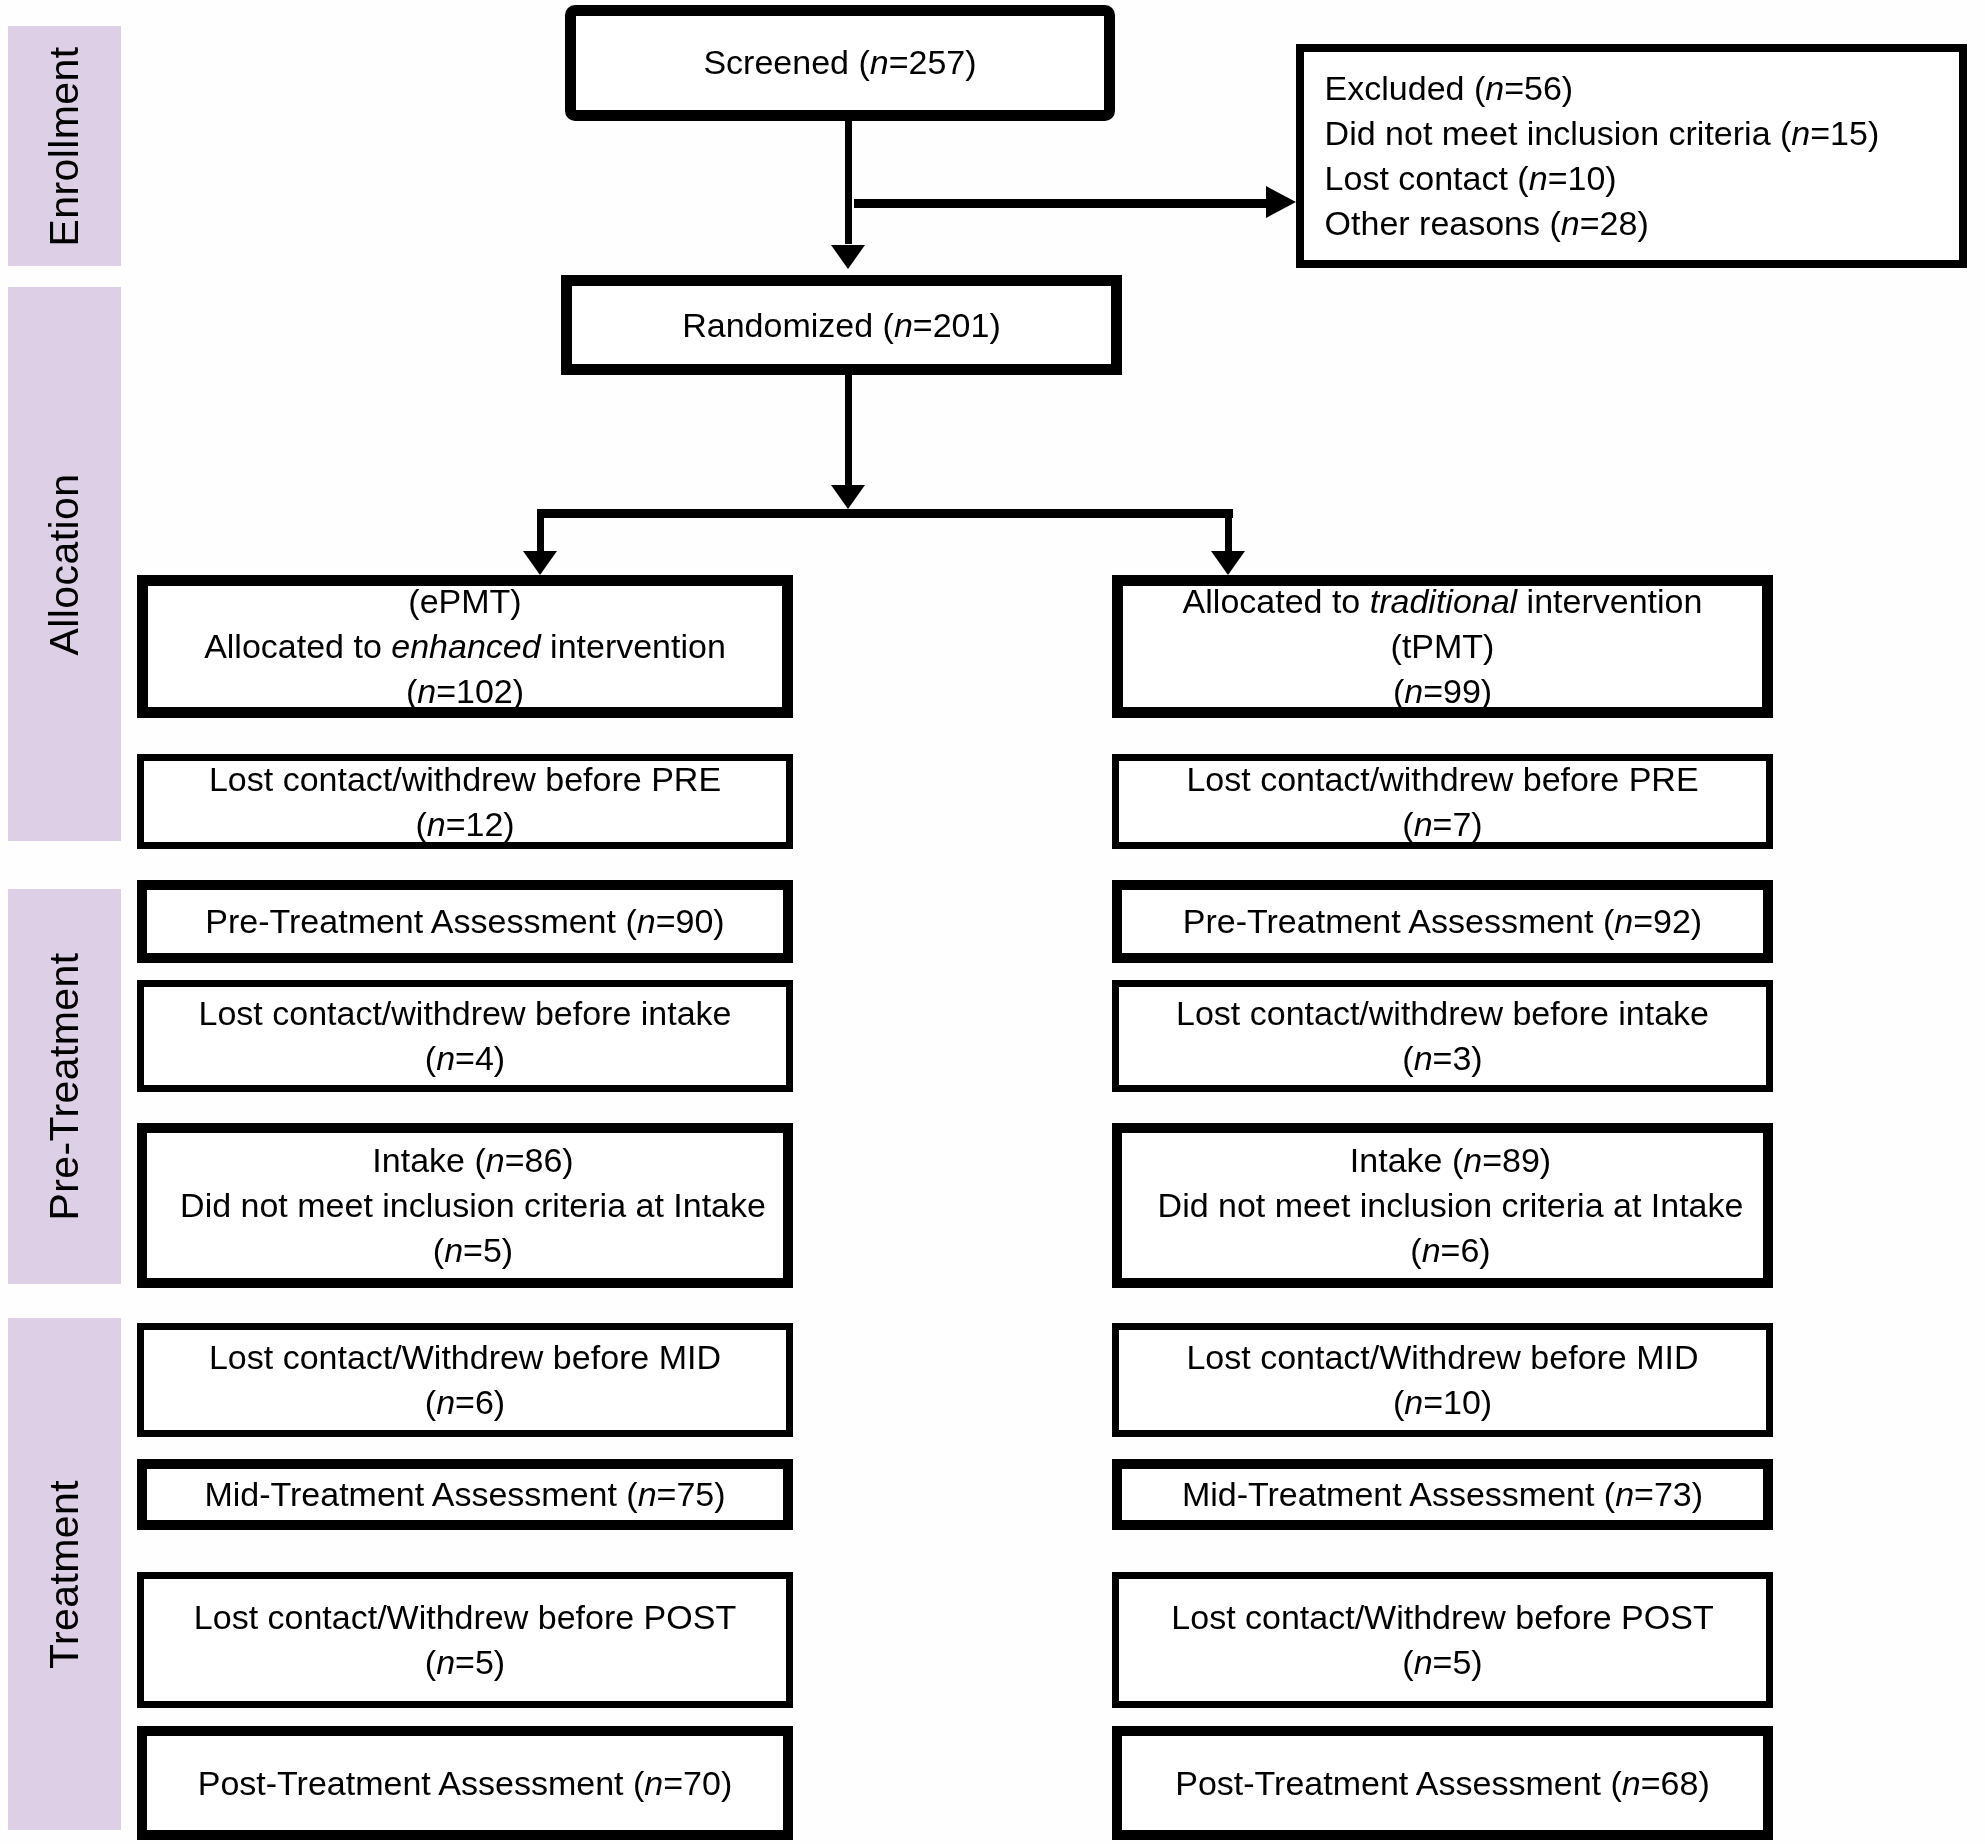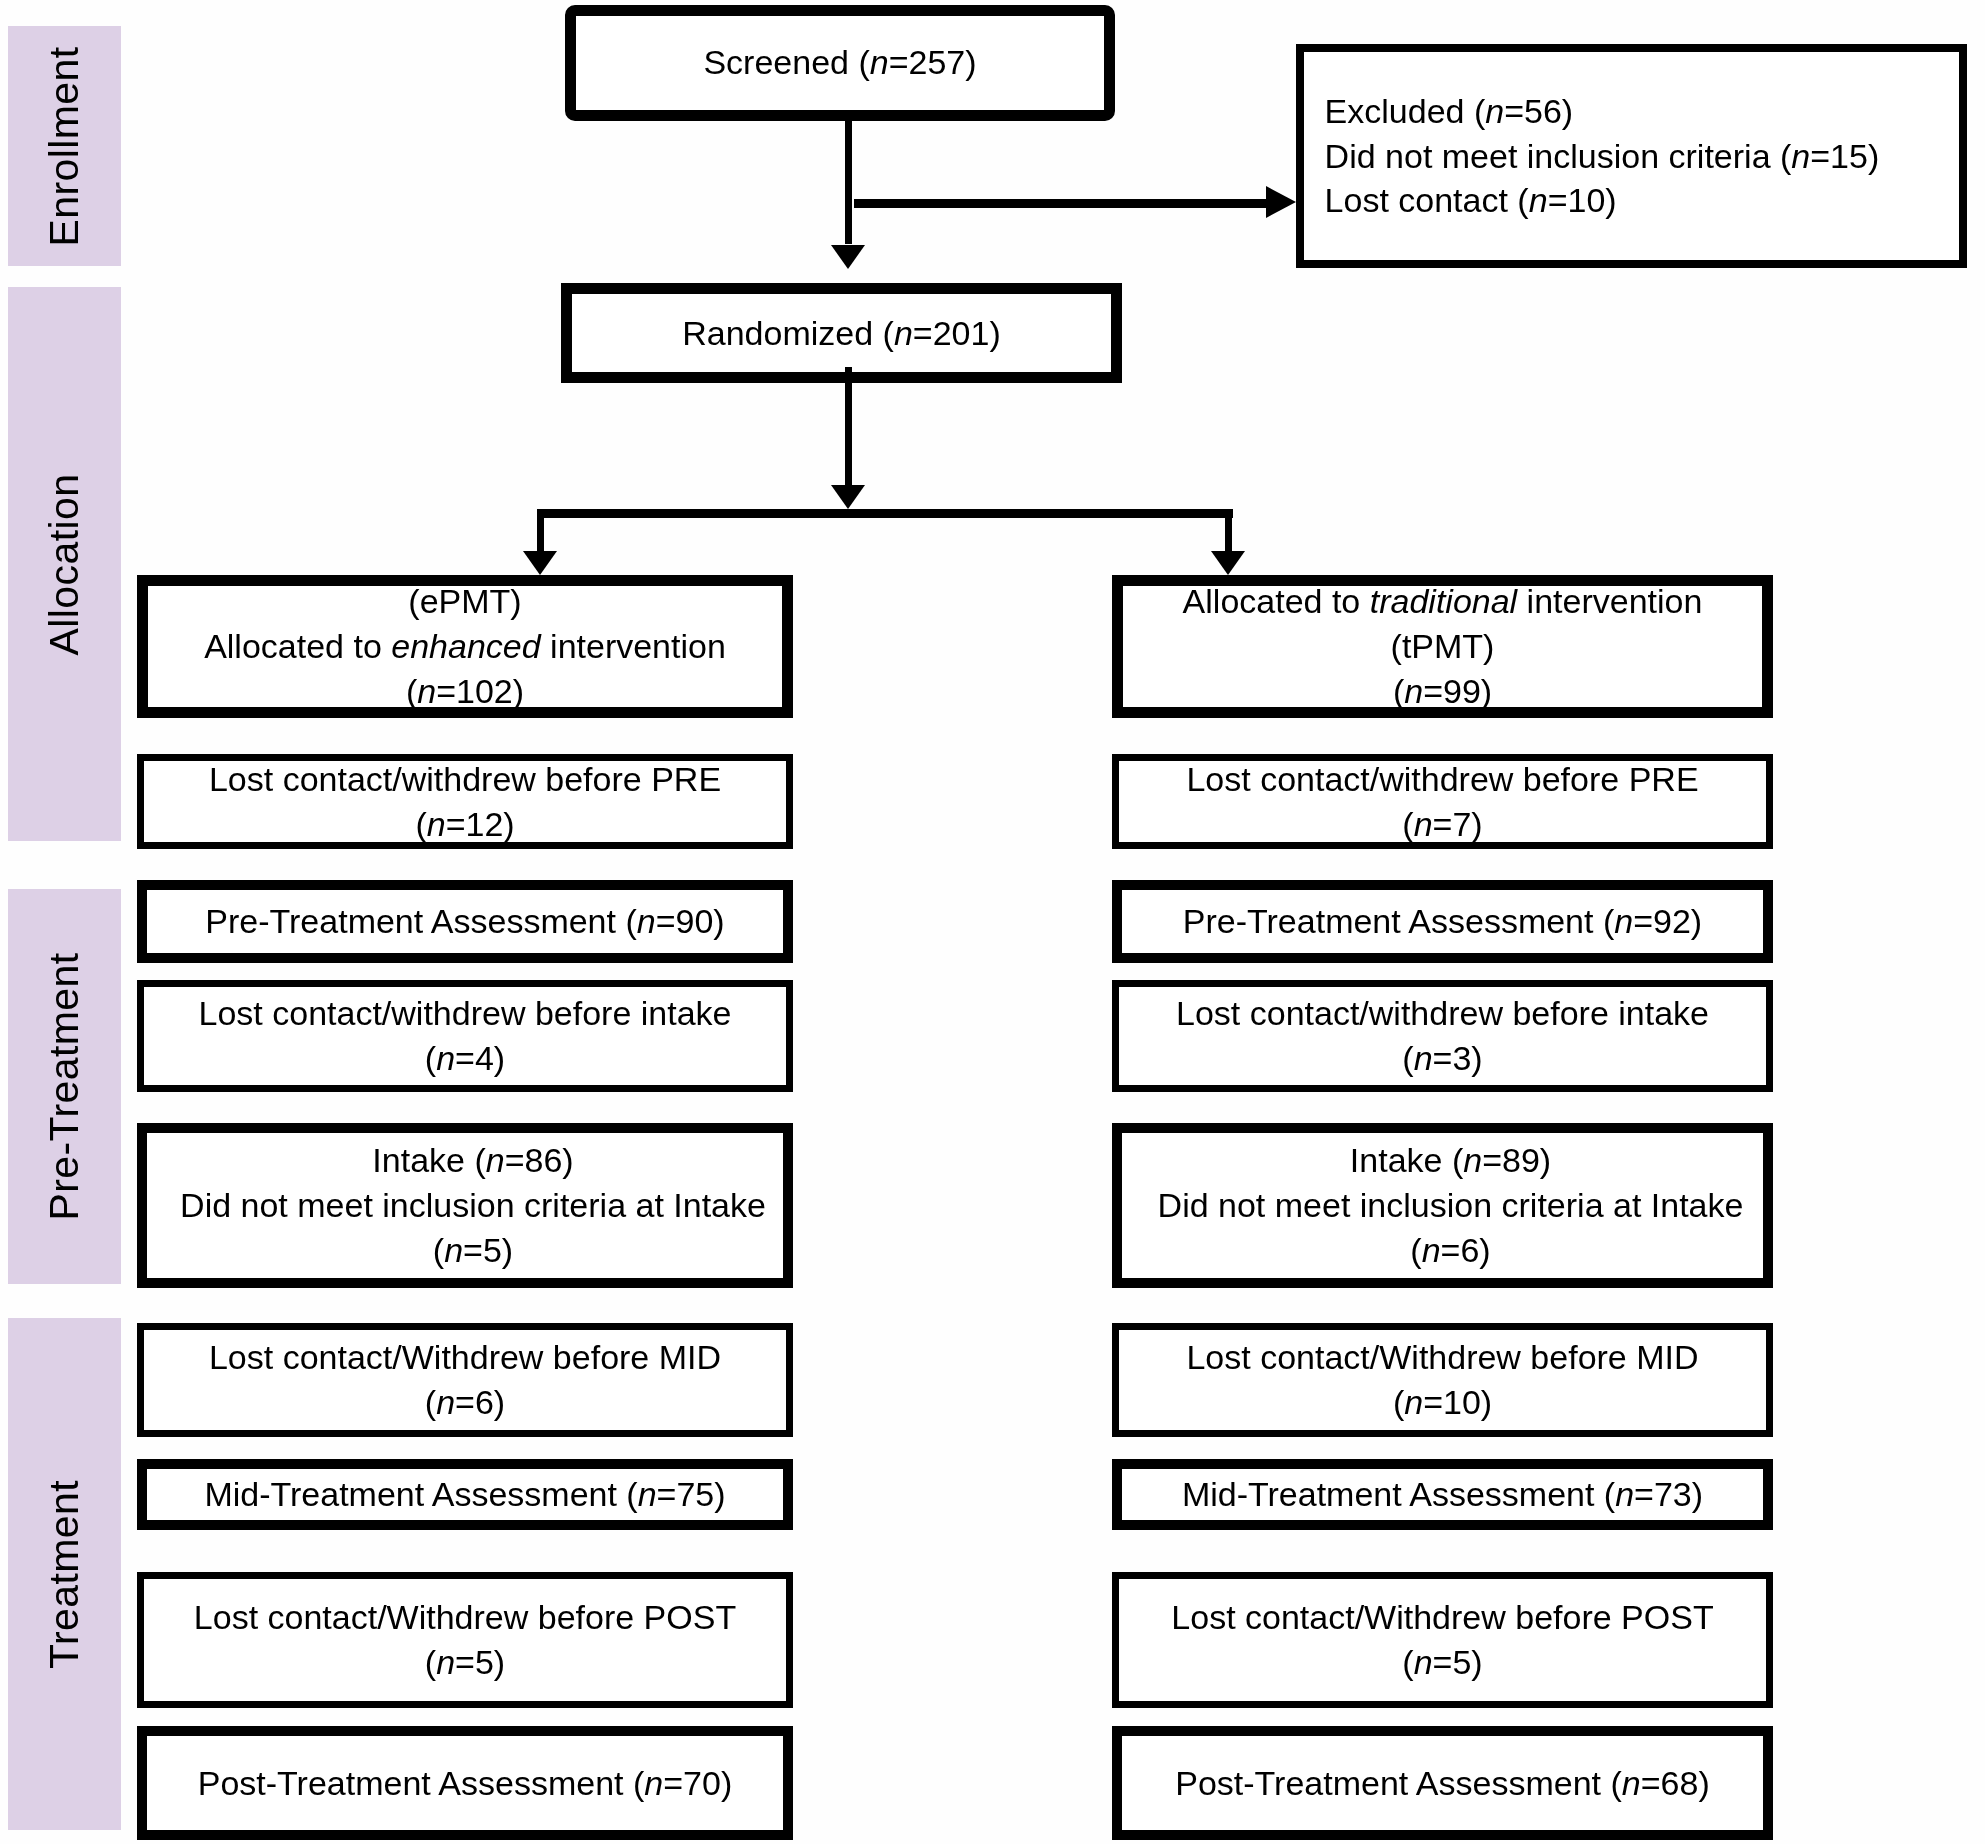--- a/index.html
+++ b/index.html
@@ -28,21 +28,21 @@
     border:7.1px solid #000;
     display:flex; flex-direction:column; justify-content:center; align-items:center;
     text-align:center; font-size:34px; line-height:1.32;
   }
   .fbox.thick { border-width:11px; }
   .fbox .ln { width:100%; }
 
   #box-screened   { left:565px;  top:4.8px;    width:550px; height:116px;border-radius:10px; }
   #box-excluded   { left:1296px; top:44px;   width:671px; height:224px; border-width:8px;
                     align-items:flex-start; text-align:left; padding:4.8px 14.3px 4.8px 20.6px; }
-  #box-randomized { left:561px;  top:283px;  width:561px; height:100px; }
+  #box-randomized { left:561px;  top:275px;  width:561px; height:100px; }
 
   .colL { left:137px;  width:656px; }
   .colR { left:1112px; width:661px; }
   .row-alloc      { top:575px;  height:143px; }
   .row-lostpre    { top:754px;  height:95px; }
   .row-pre        { top:880px; height:83px; border-width:10.3px; }
   .row-lostintake { top:980px; height:112px; }
   .row-intake     { top:1123px; height:165px; border-width:10.3px;padding-left:16px; }
   .row-lostmid    { top:1323px; height:114px; }
   .row-mid        { top:1459px; height:71px; border-width:10.3px; }
@@ -91,20 +91,21 @@
     <span class="rot">Treatment</span>
   </div>
 
   <div class="fbox thick" id="box-screened">
       <div class="ln">Screened (<i>n</i>=257)</div>
     </div>
   <div class="fbox" id="box-excluded">
       <div class="ln">Excluded (<i>n</i>=56)</div>
       <div class="ln">Did not meet inclusion criteria (<i>n</i>=15)</div>
       <div class="ln">Lost contact (<i>n</i>=10)</div>
+      <div class="ln">Other reasons (<i>n</i>=28)</div>
     </div>
   <div class="fbox thick" id="box-randomized">
       <div class="ln">Randomized (<i>n</i>=201)</div>
     </div>
 
   <div class="line" id="v-screened"></div>
   <div class="line" id="h-excluded"></div>
   <div class="arrow-right" id="a-excluded"></div>
   <div class="arrow-down" id="a-randomized"></div>
   <div class="line" id="v-randomized"></div>

